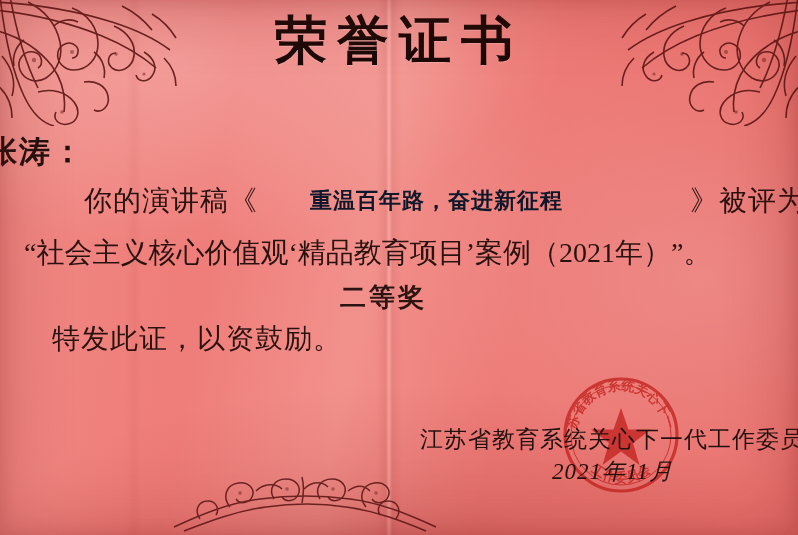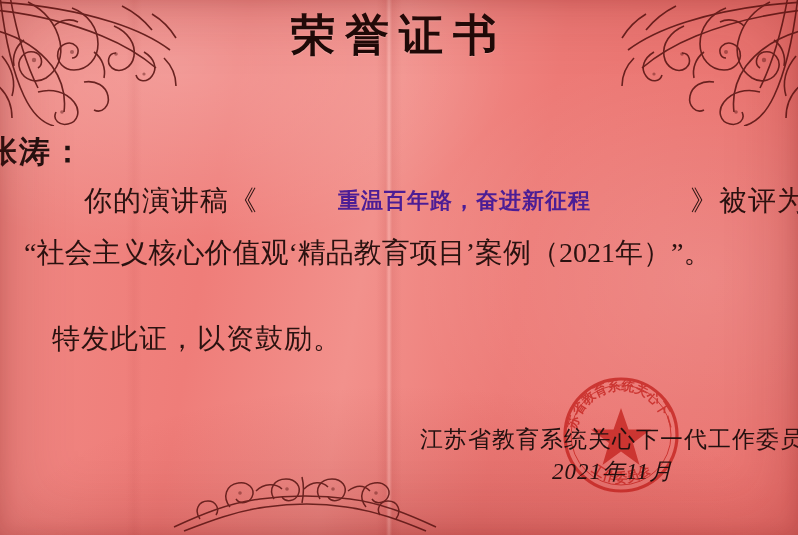--- a/index.html
+++ b/index.html
@@ -85,21 +85,21 @@
 
   
   #title {
     position: absolute;
     top: 6px;
     left: 0;
     width: 798px;
     text-align: center;
     font-family: "DejaVu Serif", "Liberation Serif", serif;
     font-weight: bold;
-    font-size: 44px;
+    font-size: 52px;
     letter-spacing: 10px;
     color: #1c0a08;
     text-shadow: 0 1px 0 rgba(255,255,255,0.18);
   }
 
   
   #recipient {
     position: absolute;
     top: 131px;
     left: -14px;
@@ -120,27 +120,27 @@
     position: absolute;
     left: 52px;
     top: 0;
     font-size: 28px;
     letter-spacing: 1px;
     white-space: nowrap;
     margin-left: 32px;
   }
   #speech-title {
     position: absolute;
-    left: 338px;
+    left: 310px;
     top: 4px;
     font-size: 22px;
     font-weight: bold;
     letter-spacing: 1px;
     white-space: nowrap;
-    color: #4c1d95;
+    color: #0f172a;
     text-align: right;
   }
   #line1-tail {
     position: absolute;
     left: 690px;
     top: 0;
     font-size: 28px;
     letter-spacing: 1px;
     white-space: nowrap;
   }
@@ -290,20 +290,21 @@
 
   <div id="recipient">张涛：</div>
 
   <div id="line1">
     <span id="line1-lead">你的演讲稿《</span>
     <span id="speech-title">重温百年路，奋进新征程</span>
     <span id="line1-tail">》被评为</span>
   </div>
 
   <div id="line2">“社会主义核心价值观‘精品教育项目’案例（2021年）”。</div>
+  <div id="award-level">二等奖</div>
   <div id="line3">特发此证，以资鼓励。</div>
 
   <div id="official-seal">
     <svg viewBox="0 0 126 126" xmlns="http://www.w3.org/2000/svg">
       <defs>
         <path id="sealArc" d="M 18 63 A 45 45 0 1 1 108 63"></path>
         <path id="sealArcBottom" d="M 16 63 A 47 47 0 0 0 110 63"></path>
       </defs>
       <circle class="seal-stroke" cx="63" cy="63" r="56" stroke-width="3.2"></circle>
       <circle class="seal-stroke" cx="63" cy="63" r="50" stroke-width="1"></circle>

